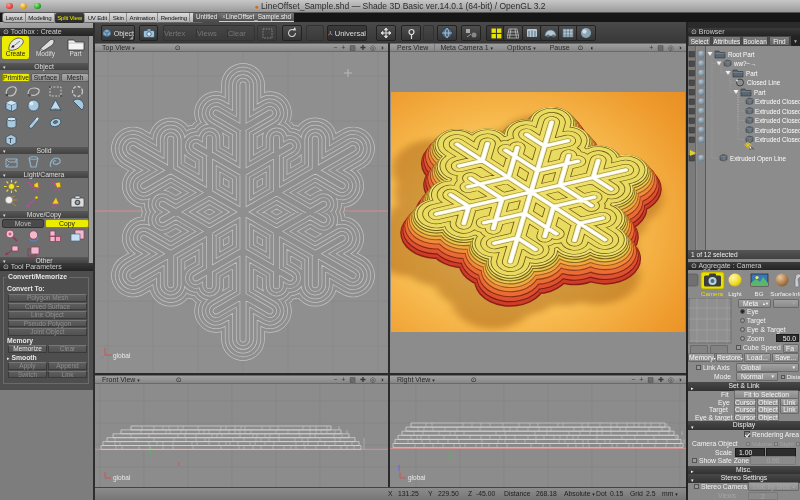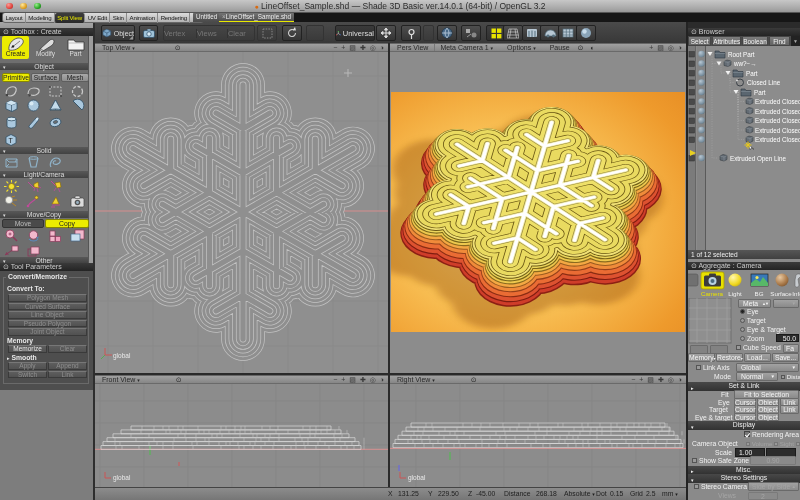--- a/index.html
+++ b/index.html
@@ -88,21 +88,21 @@
           <rect x="1" y="1" width="9" height="9" fill="none" stroke="#888" stroke-width="1" stroke-dasharray="1.5 1.2"></rect>
         </svg>
       </div>
   <div class="tbtn" style="left:187px;width:20px">
         <svg width="12" height="12" viewBox="0 0 12 12">
           <path d="M9.5 6a3.5 3.5 0 1 1-1.2-2.6" fill="none" stroke="#ccc" stroke-width="1.1"></path>
           <path d="M9 0l1 3.4L6.8 3z" fill="#ddd"></path>
         </svg>
       </div>
   <div class="tbtn dis" style="left:211px;width:18px"></div>
-  <div class="tbtn" style="left:240px;width:40px;background:linear-gradient(#3a3a3a,#2c2c2c)"><svg width="9" height="9" viewBox="0 0 9 9">
+  <div class="tbtn" style="left:232px;width:40px;background:linear-gradient(#3a3a3a,#2c2c2c)"><svg width="9" height="9" viewBox="0 0 9 9">
           <path d="M4.5 4.5V0M4.5 4.5L1 7M4.5 4.5L8 7" stroke="#ddd" stroke-width="1"></path>
           <circle cx="4.5" cy="0.8" r="1" fill="#3ac23a"></circle>
           <circle cx="1" cy="7" r="1" fill="#d03a3a"></circle>
           <circle cx="8" cy="7" r="1" fill="#3a6ad0"></circle>
         </svg>Universal</div>
   <div class="tbtn" style="left:281px;width:20px">
         <svg width="12" height="12" viewBox="0 0 12 12">
           <path d="M6 1v10M1 6h10M6 1l-1.5 2h3zM6 11l-1.5-2h3zM1 6l2-1.5v3zM11 6l-2-1.5v3z" stroke="#ddd" stroke-width="1" fill="#ddd"></path>
         </svg>
       </div>

